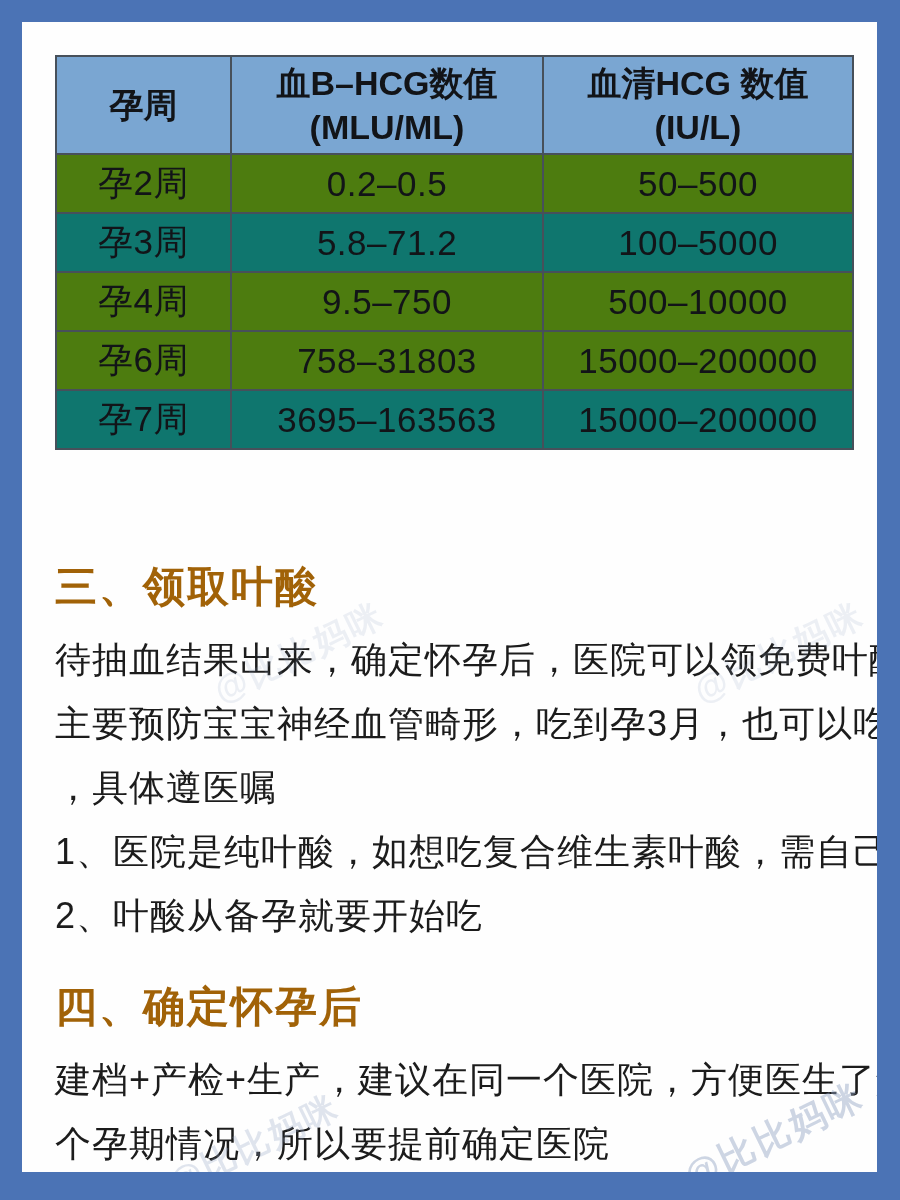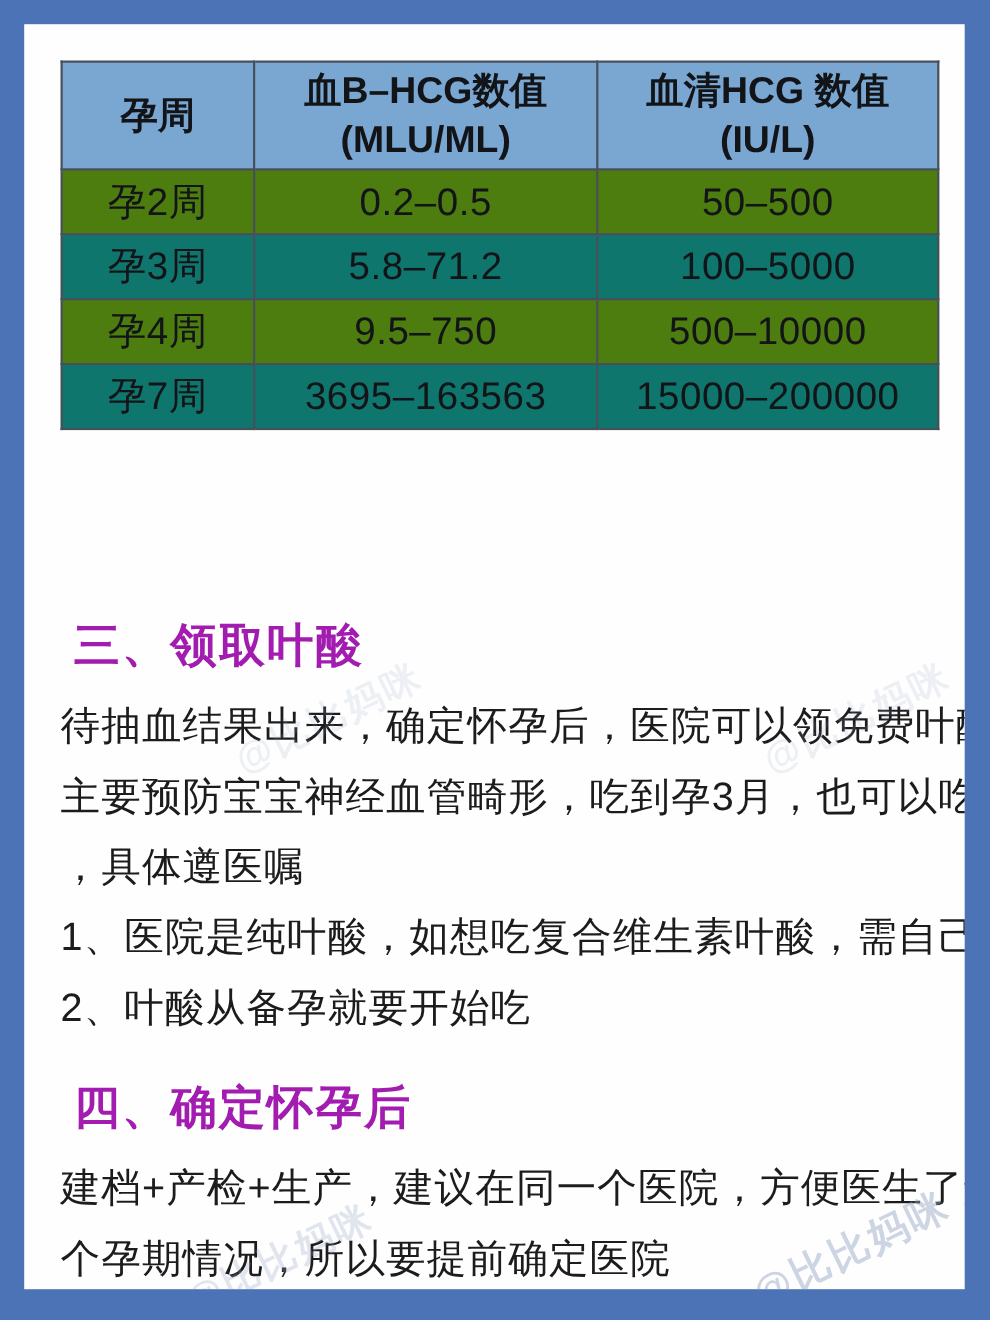--- a/index.html
+++ b/index.html
@@ -48,25 +48,25 @@
     font-weight:400;
     letter-spacing:0.5px;
   }
   .hcg-table tr.alt td { background:#0f766e; }
   
   .text-col {
     position:absolute;
     left:33px; right:28px; top:540px;
   }
   .sec-heading {
-    margin:0 0 16px 12px;
+    margin:0 0 16px 0;
     font-size:42px;
     line-height:50px;
     font-weight:700;
-    color:#a21caf;
+    color:#a16207;
     letter-spacing:2px;
   }
   .sec-heading.second { margin-top:34px; }
   .body-line {
     font-size:36px;
     line-height:64px;
     color:#1c1c1c;
     letter-spacing:1px;
     white-space:nowrap;
   }
@@ -121,20 +121,25 @@
       <tr class="alt">
         <td>孕3周</td>
         <td>5.8–71.2</td>
         <td>100–5000</td>
       </tr>
       <tr>
         <td>孕4周</td>
         <td>9.5–750</td>
         <td>500–10000</td>
       </tr>
+      <tr>
+        <td>孕6周</td>
+        <td>758–31803</td>
+        <td>15000–200000</td>
+      </tr>
       <tr class="alt">
         <td>孕7周</td>
         <td>3695–163563</td>
         <td>15000–200000</td>
       </tr>
     </tbody>
   </table>
 
   <div class="text-col">
     <h2 class="sec-heading">三、领取叶酸</h2>

